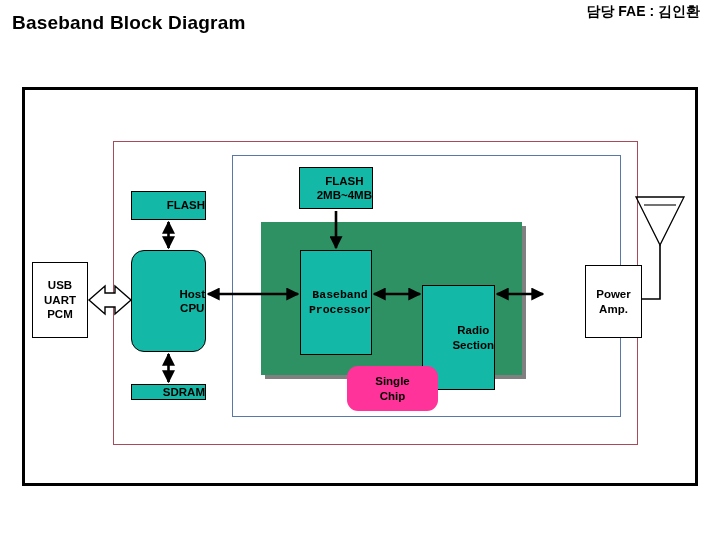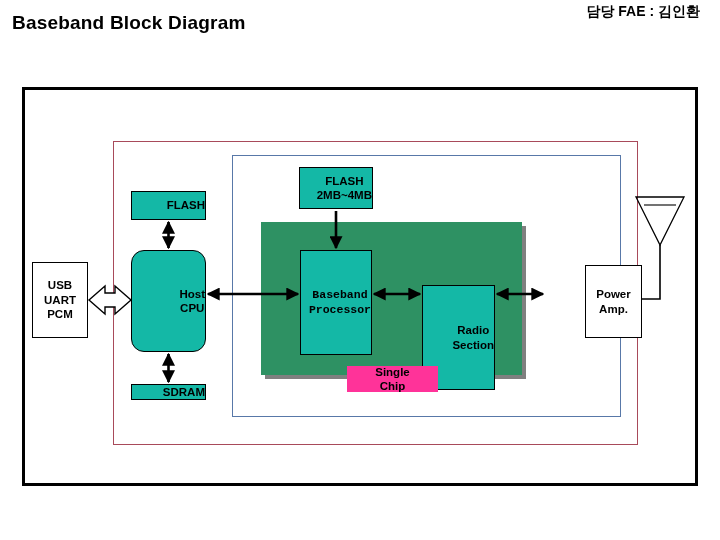--- a/index.html
+++ b/index.html
@@ -94,21 +94,21 @@
   }
 
   #blk-usb      { left: 32px;  top: 262px; width: 56px;  height: 76px; }
   #blk-flash1   { left: 131px; top: 191px; width: 75px;  height: 29px; }
   #blk-hostcpu  { left: 131px; top: 250px; width: 75px;  height: 102px; border-radius: 13px; }
   #blk-sdram    { left: 131px; top: 384px; width: 75px;  height: 16px; }
   #blk-flash2   { left: 299px; top: 167px; width: 74px;  height: 42px; }
   #blk-baseband { left: 300px; top: 250px; width: 72px;  height: 105px; font-family: Liberation Mono, monospace; }
   #blk-radio    { left: 422px; top: 250px; width: 73px;  height: 105px; margin-top: 35px; }
   #blk-poweramp { left: 545px; top: 265px; width: 57px;  height: 73px; margin-left: 40px; }
-  #blk-single   { left: 347px; top: 366px; width: 91px;  height: 26px; }
+  #blk-single   { left: 347px; top: 366px; width: 91px;  height: 45px; border-radius: 11px; }
 
   
   #connectors {
     position: absolute;
     left: 0; top: 0;
     width: 720px; height: 540px;
     pointer-events: none;
   }
 </style>
 </head>

